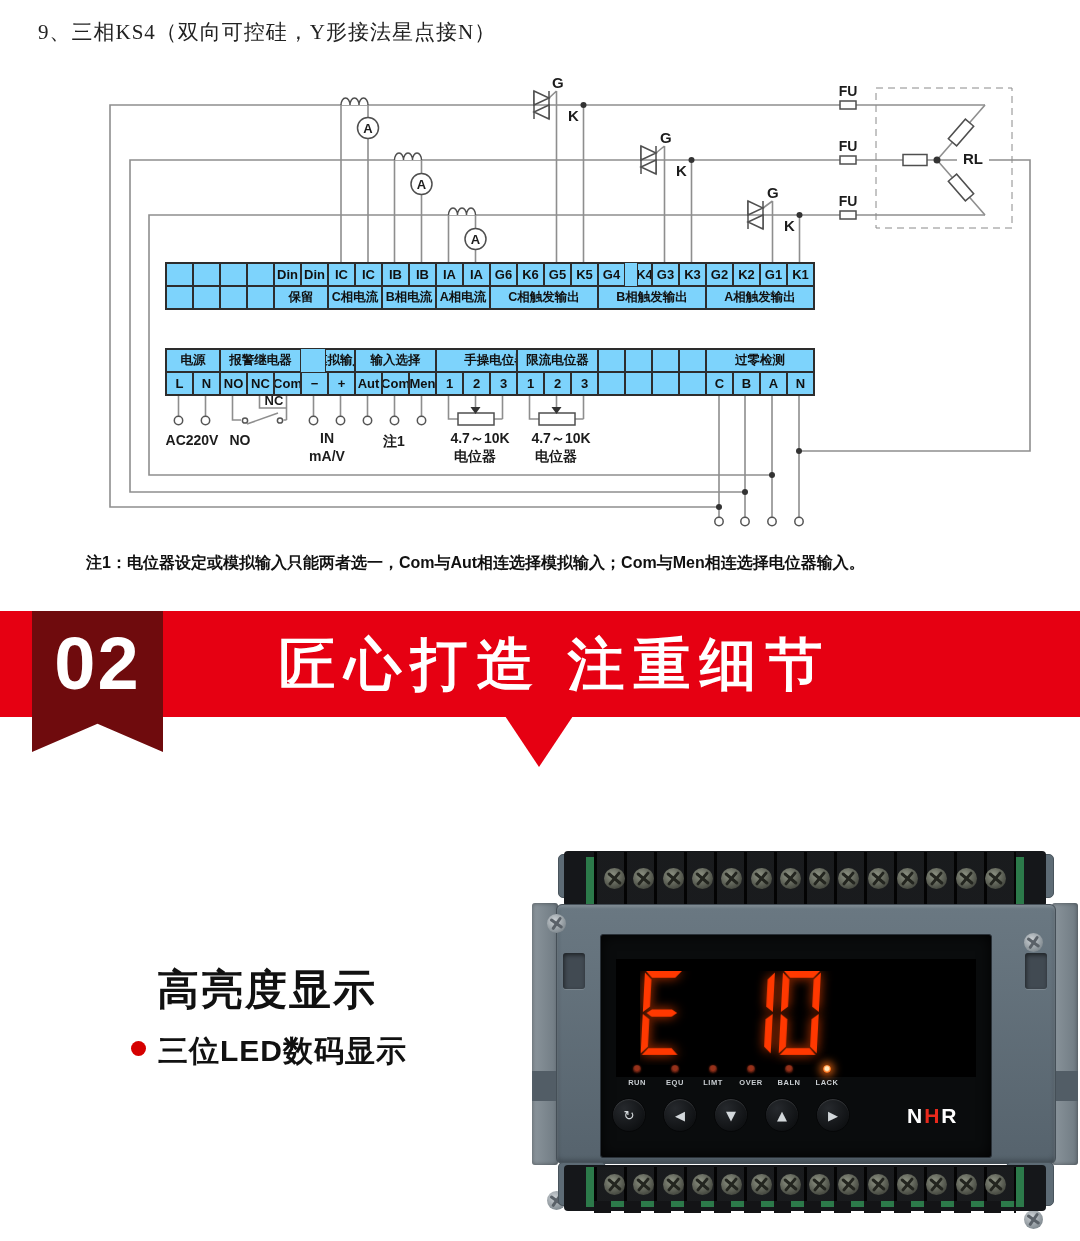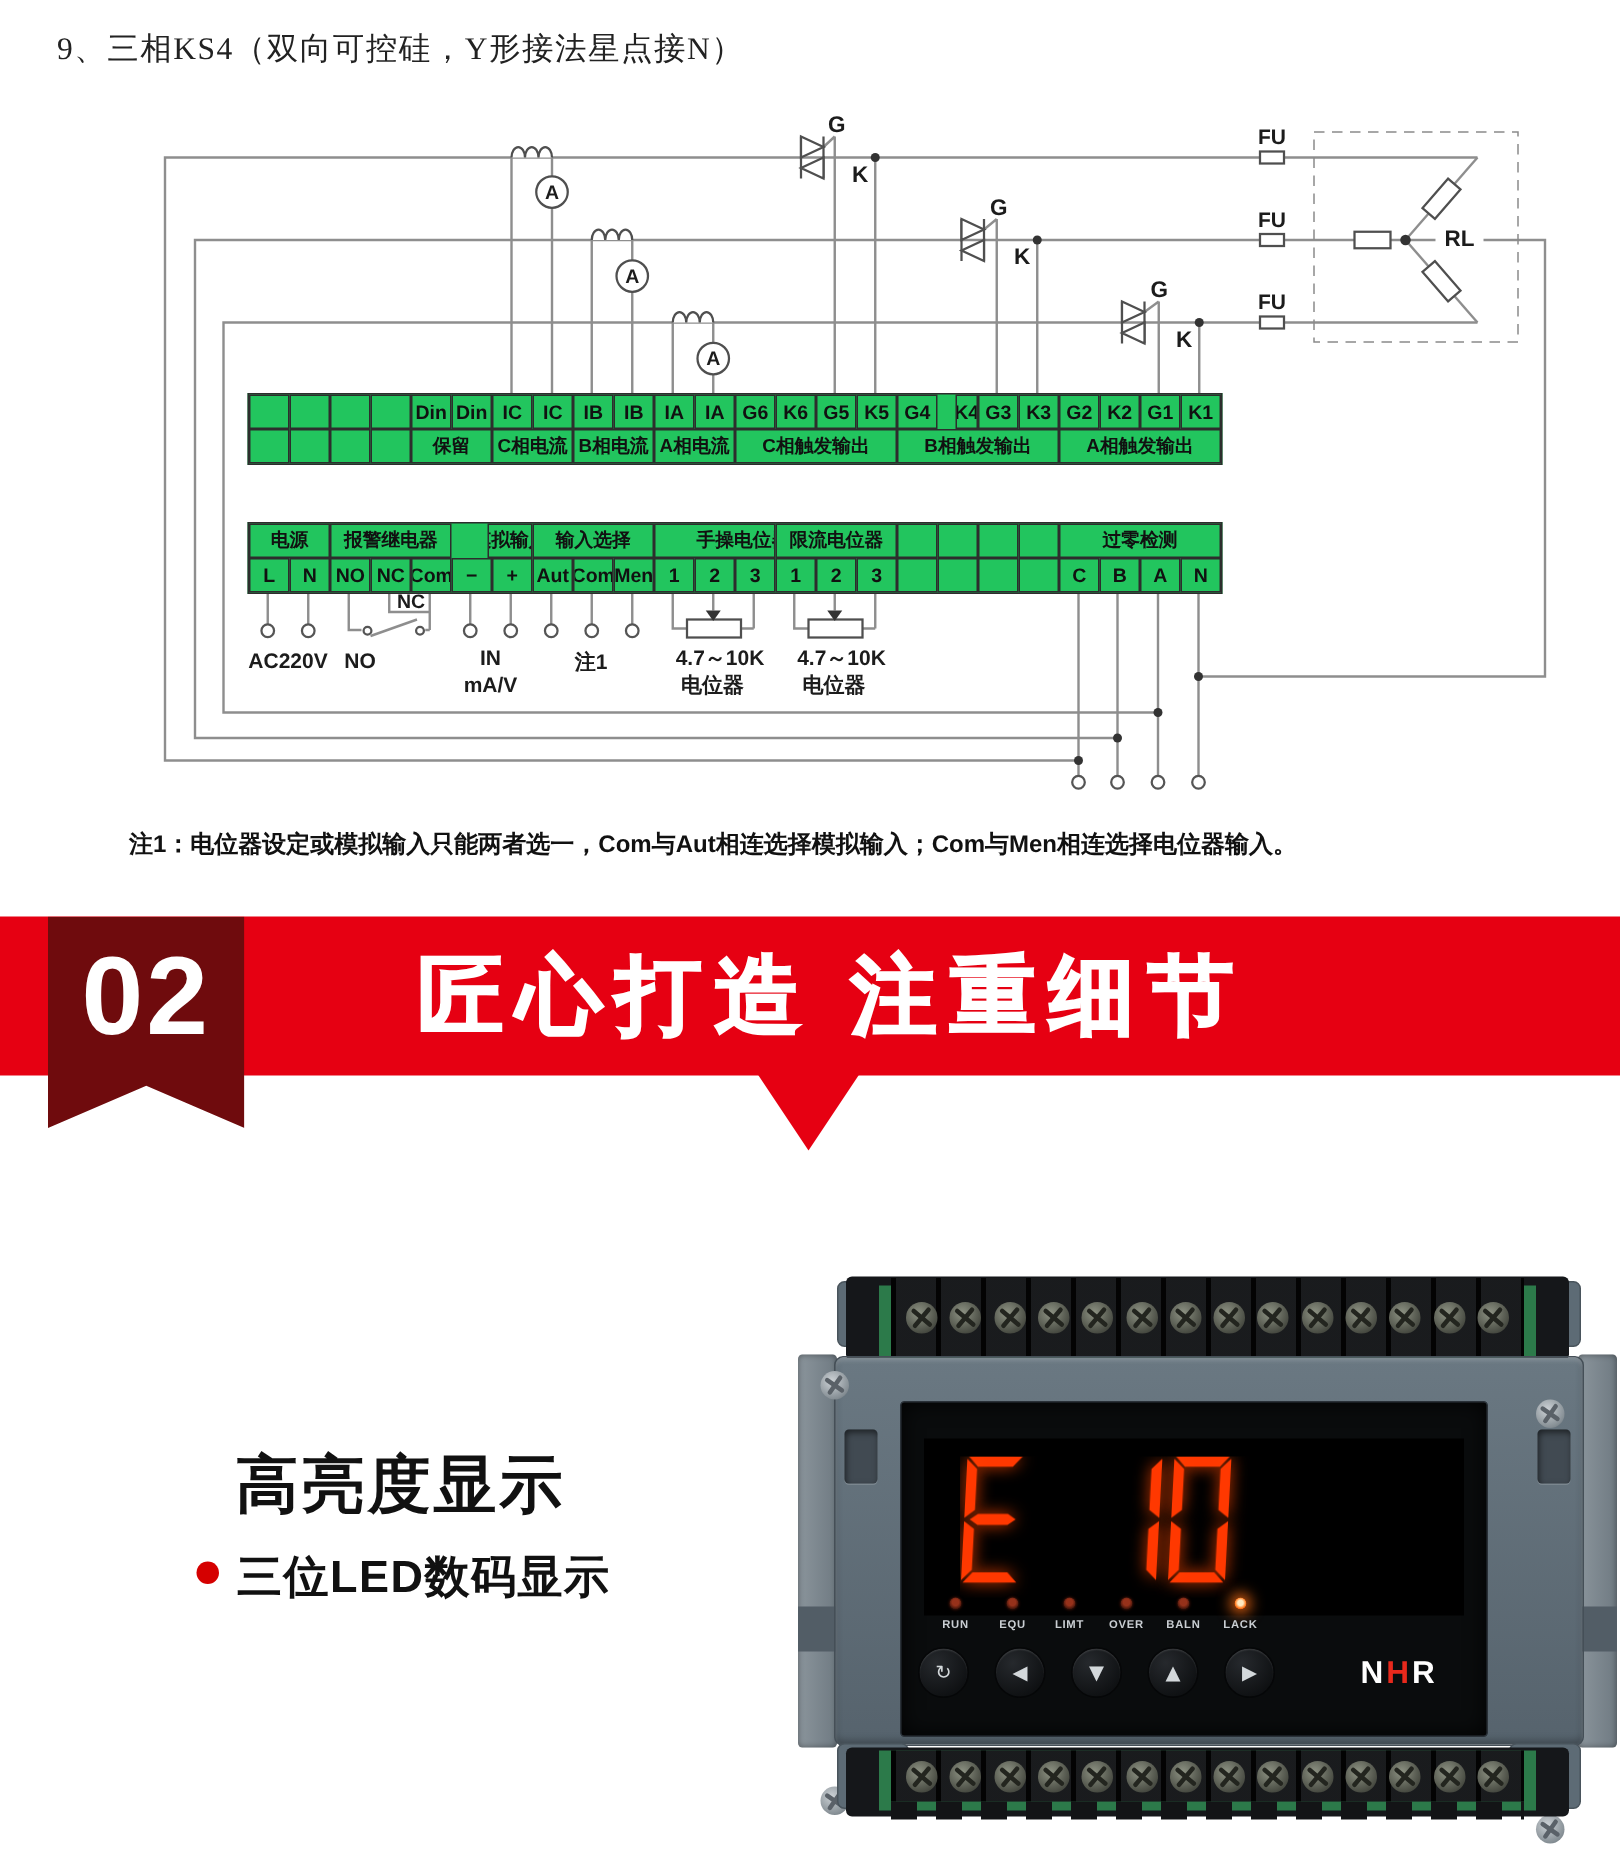--- a/index.html
+++ b/index.html
@@ -18,30 +18,30 @@
   #diagram .sym{stroke:#4f4f4f;stroke-width:1.5;fill:#fff;}
   #diagram .dot{fill:#333;stroke:none;}
   #diagram .opent{fill:#fff;stroke:#555;stroke-width:1.5;}
   #diagram text{fill:#1c1c1c;font-weight:600;stroke:none;}
   #diagram .lb15{font-size:15px;} #diagram .lb14{font-size:14px;} #diagram .lb13{font-size:13px;}
   #diagram .dash{stroke:#8a8a8a;stroke-dasharray:7 5;fill:none;}
   #diagram .arrow{fill:#333;stroke:none;}
 
   
   .tblock{left:165px;width:648px;display:grid;grid-template-columns:repeat(24,1fr);
-          grid-template-rows:23px 23px;border:1.3px solid #2d2d2d;background:#22c55e;}
+          grid-template-rows:23px 23px;border:1.3px solid #2d2d2d;background:#7dd3fc;}
   #top-table{top:262px;} #bottom-table{top:348px;}
   .tcell{border:0.7px solid #2d2d2d;display:flex;align-items:center;justify-content:center;
          font-weight:bold;font-size:13px;white-space:nowrap;overflow:hidden;color:#111;}
   .tcell.group-cell{font-size:12.5px;}
 
   
   #banner-bar{left:0;top:611px;width:1080px;height:106px;background:#e60012;}
   #banner-title{left:0;top:611px;width:1080px;height:106px;line-height:106px;text-align:center;
-      color:#fff;font-size:57px;font-weight:bold;letter-spacing:9px;-webkit-text-stroke:1.6px #fff;
+      color:#fff;font-size:57px;font-weight:normal;letter-spacing:9px;-webkit-text-stroke:1.6px #fff;
       padding-left:30px;box-sizing:border-box;}
   #banner-ribbon{left:32px;top:611px;width:131px;height:141px;background:#6f0b0d;
       clip-path:polygon(0 0,100% 0,100% 100%,50% 80%,0 100%);text-align:center;}
   #banner-number{color:#fff;font-size:74px;font-weight:bold;line-height:1;margin-top:16px;letter-spacing:2px;}
   #banner-pointer{left:505px;top:716px;width:0;height:0;border-left:34px solid transparent;
       border-right:34px solid transparent;border-top:51px solid #e60012;}
 
   
   #feature-heading{left:157px;top:962px;font-size:42px;font-weight:bold;color:#111;letter-spacing:2px;}
   #feature-bullet-dot{left:131px;top:1041px;width:15px;height:15px;border-radius:50%;background:#d50000;}

